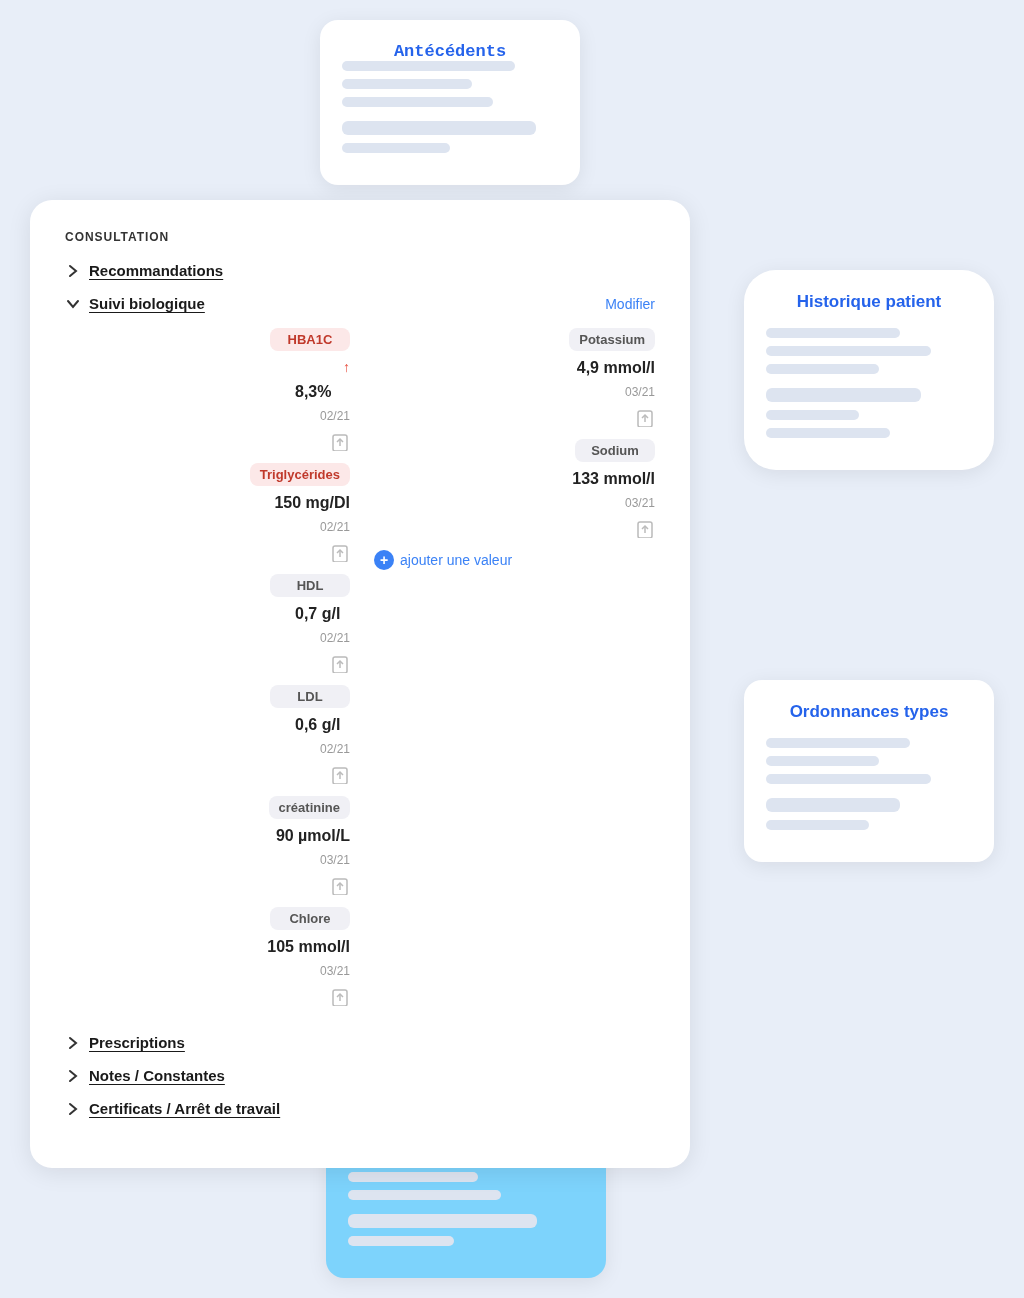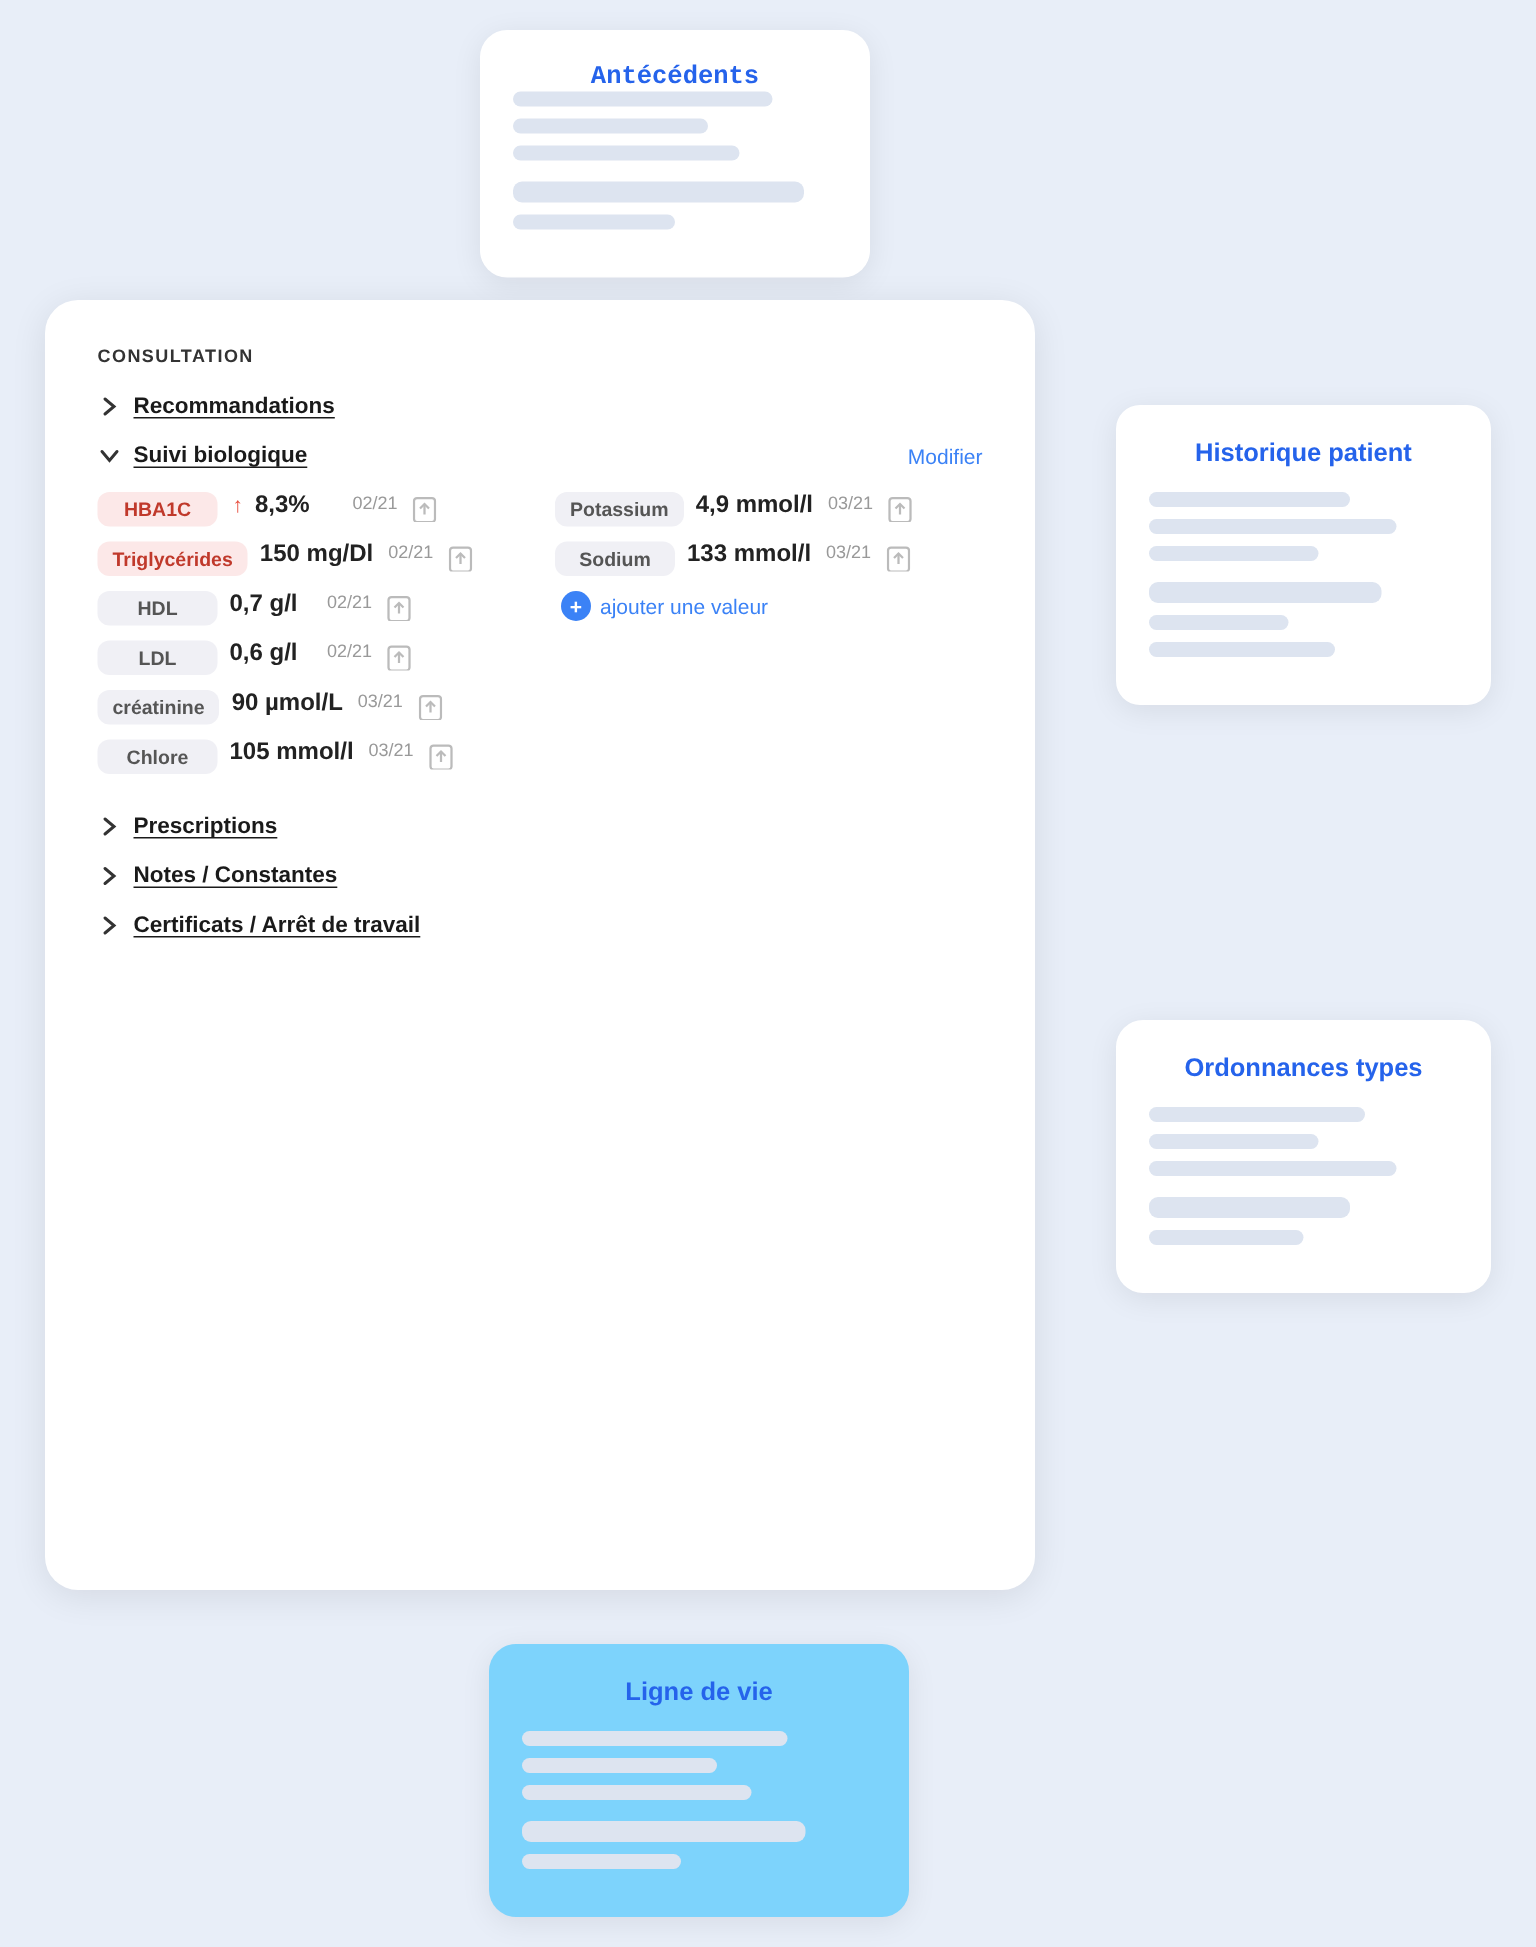--- a/index.html
+++ b/index.html
@@ -142,22 +142,23 @@
 
     
     .bio-grid {
       display: grid;
       grid-template-columns: 1fr 1fr;
       gap: 10px 20px;
       margin-bottom: 10px;
     }
     .bio-row {
       display: flex;
-      align-items: flex-start;
+      align-items: flex-end;
       gap: 8px;
+      flex-direction: column;
     }
     .bio-label {
       background: #fce8e8;
       color: #c0392b;
       font-size: 13px;
       font-weight: 600;
       padding: 4px 10px;
       border-radius: 8px;
       min-width: 80px;
       text-align: center;
@@ -224,21 +225,21 @@
       font-weight: 500;
     }
 
     
     .historique-card {
       position: absolute;
       top: 270px;
       right: 30px;
       width: 250px;
       background: white;
-      border-radius: 16px;
+      border-radius: 32px;
       padding: 22px 22px 18px;
       box-shadow: 0 4px 20px rgba(0,0,0,0.08);
       z-index: 8;
     }
     .historique-card .card-title {
       color: #2563eb;
       font-size: 17px;
       font-weight: 700;
       text-align: center;
       margin-bottom: 16px;

